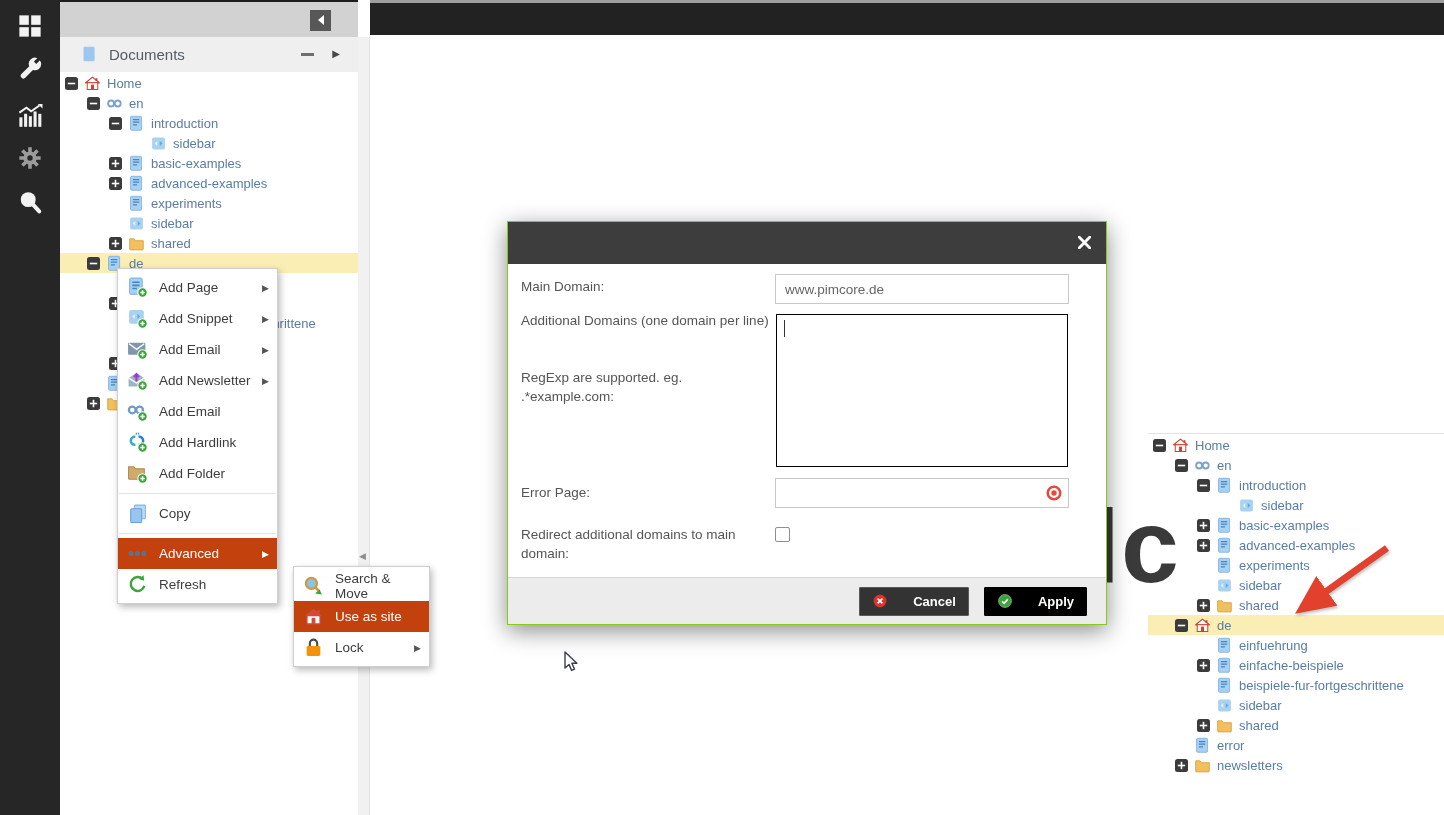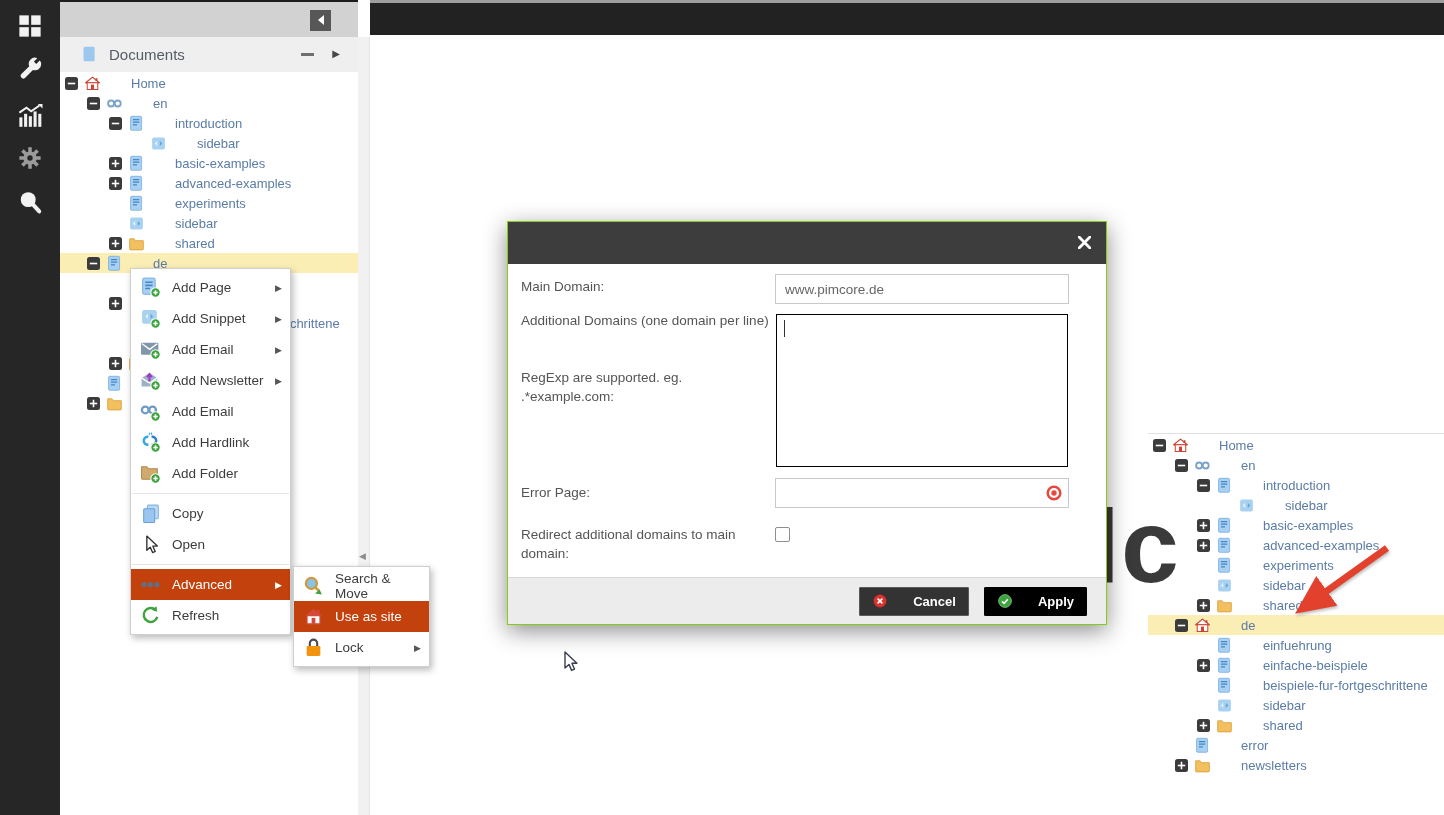--- a/index.html
+++ b/index.html
@@ -21,37 +21,37 @@
   .hdr-arr{position:absolute;right:18px;top:11px;font-size:10px;color:#474747;}
 
   .tree{position:absolute;z-index:4;}
   #left-tree{left:60px;top:73px;width:298px;}
   #right-tree{left:1148px;top:433px;width:296px;border-top:1px solid #e3e3e3;padding-top:1px;z-index:2;}
   .trow{height:20px;display:flex;align-items:center;white-space:nowrap;font-size:13px;color:#5a7ca6;cursor:pointer;}
   .trow.sel{background:#fbeeb5;}
   .texp{width:13px;height:13px;margin-right:6px;flex:none;display:flex;cursor:pointer;}
   .texp.empty{visibility:hidden;}
   .ticon{width:17px;height:17px;margin-right:6px;flex:none;display:flex;}
-  .tlabel{padding-right:4px;margin-left:24px;}
+  .tlabel{padding-right:4px;}
 
   
   .splitter{position:absolute;left:358px;top:37px;width:12px;height:778px;background:#f1f1f1;border-right:1px solid #e5e5e5;z-index:5;}
   .split-arrow{position:absolute;left:1px;top:514px;font-size:9px;color:#8c8c8c;cursor:pointer;}
 
   
   .content-topline{position:absolute;left:370px;top:0;width:1074px;height:3px;background:#9e9e9e;}
   .content-topbar{position:absolute;left:370px;top:3px;width:1074px;height:32px;background:#222;}
   .big-letters{position:absolute;left:1091px;top:494px;font-size:104px;line-height:1;font-weight:bold;color:#3a3a3a;z-index:1;letter-spacing:1px;}
 
   
   .red-arrow{position:absolute;left:1255px;top:528px;z-index:3;filter:drop-shadow(1px 2px 1.5px rgba(0,0,0,0.25));}
 
   
   .menu{position:absolute;background:#fff;border:1px solid #cfcfcf;box-shadow:2px 3px 7px rgba(0,0,0,0.28);padding:3px 0;z-index:60;}
-  #context-menu{left:130px;top:268px;width:161px;}
+  #context-menu{left:117px;top:268px;width:161px;}
   #advanced-submenu{left:293px;top:566px;width:137px;}
   .mi{height:31px;display:flex;align-items:center;padding:0 8px 0 9px;font-size:13.5px;color:#3c3c3c;cursor:pointer;}
   .mi .micon{width:21px;height:21px;margin-right:11px;flex:none;display:flex;}
   .mi .marrow{margin-left:auto;font-size:9px;color:#555;}
   .mi.hl{background:#c2410c;color:#fff;}
   .mi.hl .marrow{color:#fff;}
   .msep{height:1px;background:#e4e4e4;margin:4px 1px;}
 
   
   .modal{position:absolute;left:507px;top:221px;width:600px;height:404px;background:#fff;
@@ -709,28 +709,20 @@
       <div class="msep"></div>
       <div class="mi">
         <span class="micon">
           <svg viewBox="0 0 20 20" width="21" height="21">
             <rect x="7" y="2" width="10.5" height="13" rx="1" fill="#bcd9f4" stroke="#85b5e4"></rect>
             <rect x="3.5" y="5.5" width="10.5" height="13" rx="1" fill="#9ac5ee" stroke="#6aa2d6"></rect>
           </svg>
         </span>
         <span>Copy</span>
       </div>
-      <div class="mi">
-        <span class="micon">
-          <svg viewBox="0 0 20 20" width="21" height="21">
-            <path d="M6.5 2v13.5l3.2-3 2.3 5.2 2.5-1.1-2.3-5.1h4.3z" fill="#fff" stroke="#333" stroke-width="1.3" stroke-linejoin="round"></path>
-          </svg>
-        </span>
-        <span>Open</span>
-      </div>
       <div class="msep"></div>
       <div class="mi hl">
         <span class="micon">
           <svg viewBox="0 0 20 20" width="21" height="21">
             <g fill="#5e7287">
               <circle cx="4" cy="10" r="2.5"></circle>
               <circle cx="10" cy="10" r="2.5"></circle>
               <circle cx="16" cy="10" r="2.5"></circle>
             </g>
           </svg>

